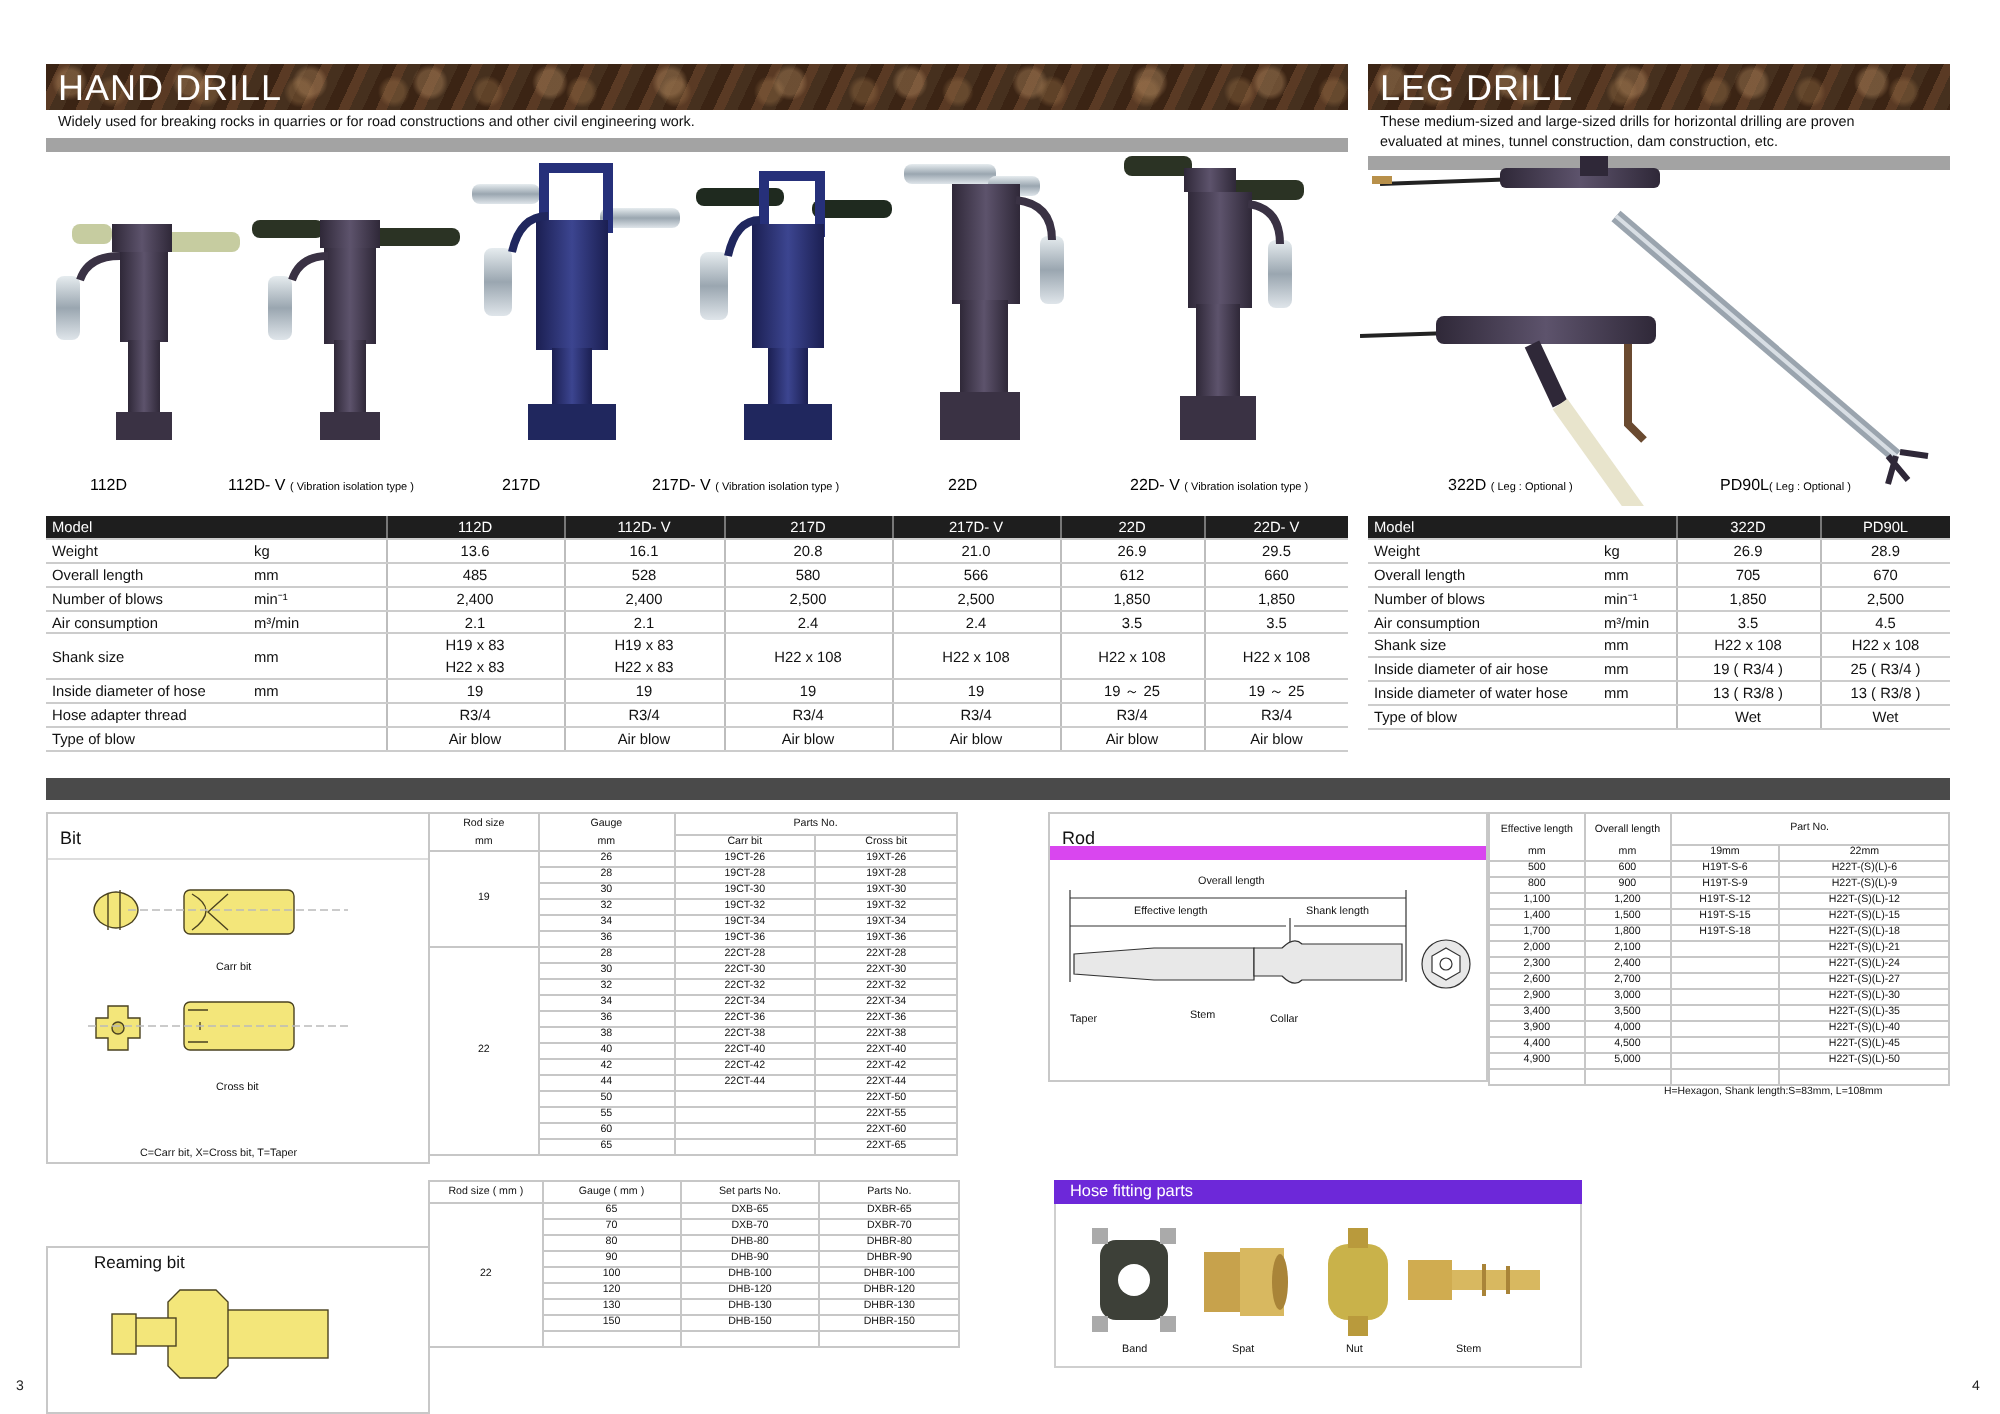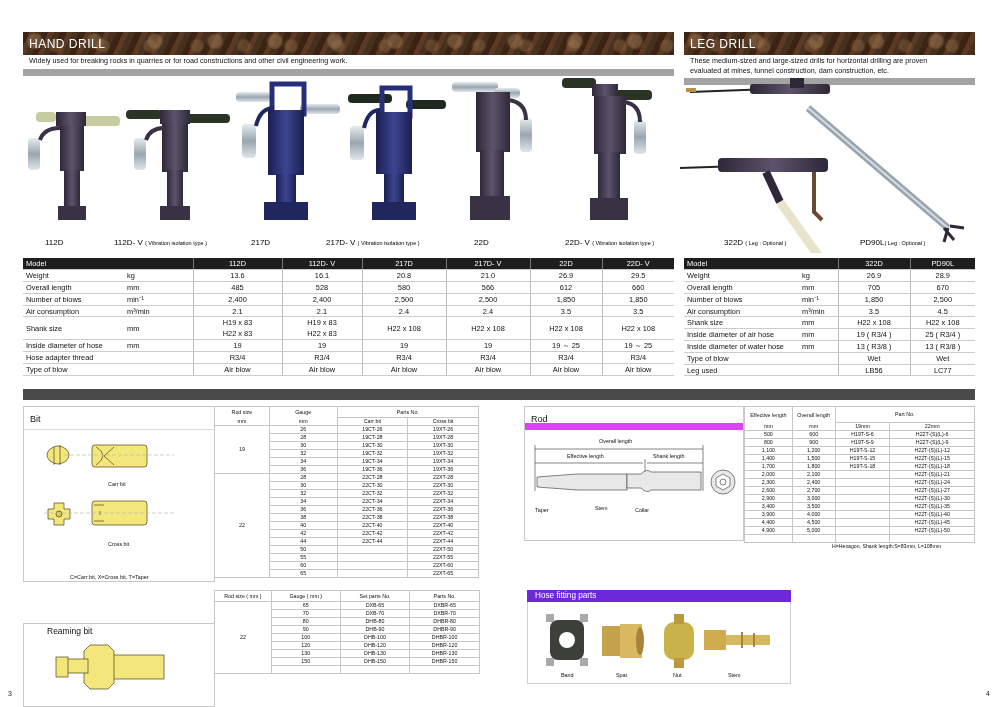--- a/index.html
+++ b/index.html
@@ -8,21 +8,21 @@
 
   .banner {
     position: absolute; height: 23px;
     background: #4a3020;
     background-image:
       radial-gradient(circle at 20% 40%, rgba(170,130,90,.45) 0 6px, transparent 9px),
       radial-gradient(circle at 70% 60%, rgba(150,110,70,.4) 0 5px, transparent 8px),
       repeating-linear-gradient(115deg, #3b2414 0 6px, #5a3a24 6px 11px, #46301e 11px 17px),
       linear-gradient(90deg, #3a2416, #5b3d27 50%, #3a2416);
     background-size: 60px 23px, 47px 23px, auto, auto;
-    color: #fff; font-size: 12px; letter-spacing: .5px;
+    color: #fff; font-size: 18px; letter-spacing: .5px;
     padding: 3px 6px; line-height: 18px;
   }
   .banner-hand { left: 23px; top: 32px; width: 651px; }
   .banner-leg { left: 684px; top: 32px; width: 291px; }
   .desc { position: absolute; font-size: 7.2px; line-height: 9.5px; color: #111; border-bottom: 7px solid #a3a3a3; }
   .desc-hand { left: 23px; top: 56px; width: 651px; padding: 0 6px 3px; }
   .desc-leg { left: 684px; top: 56px; width: 291px; padding: 0 6px 3px; }
   .drill {
     position: absolute;
     display: block;
@@ -349,26 +349,20 @@
         <td class="unit">mm</td>
         <td class="val">13 ( R3/8 )</td>
         <td class="val">13 ( R3/8 )</td>
       </tr>
       <tr>
         <td>Type of blow</td>
         <td class="unit"></td>
         <td class="val">Wet</td>
         <td class="val">Wet</td>
       </tr>
-      <tr>
-        <td>Leg used</td>
-        <td class="unit"></td>
-        <td class="val">LB56</td>
-        <td class="val">LC77</td>
-      </tr>
     </tbody>
 </table>
 
 <div class="divider-bar"></div>
 
 <div class="box" style="left:23px;top:406px;width:192px;height:176px;">
   <div class="box-title" style="border-bottom:1px solid #ddd;height:23px;padding-top:7px;">Bit</div>
   <svg width="190" height="150" style="position:absolute;left:0;top:24px;">
 
     <g stroke="#4a4220" stroke-width=".7" fill="#f3e67a">

